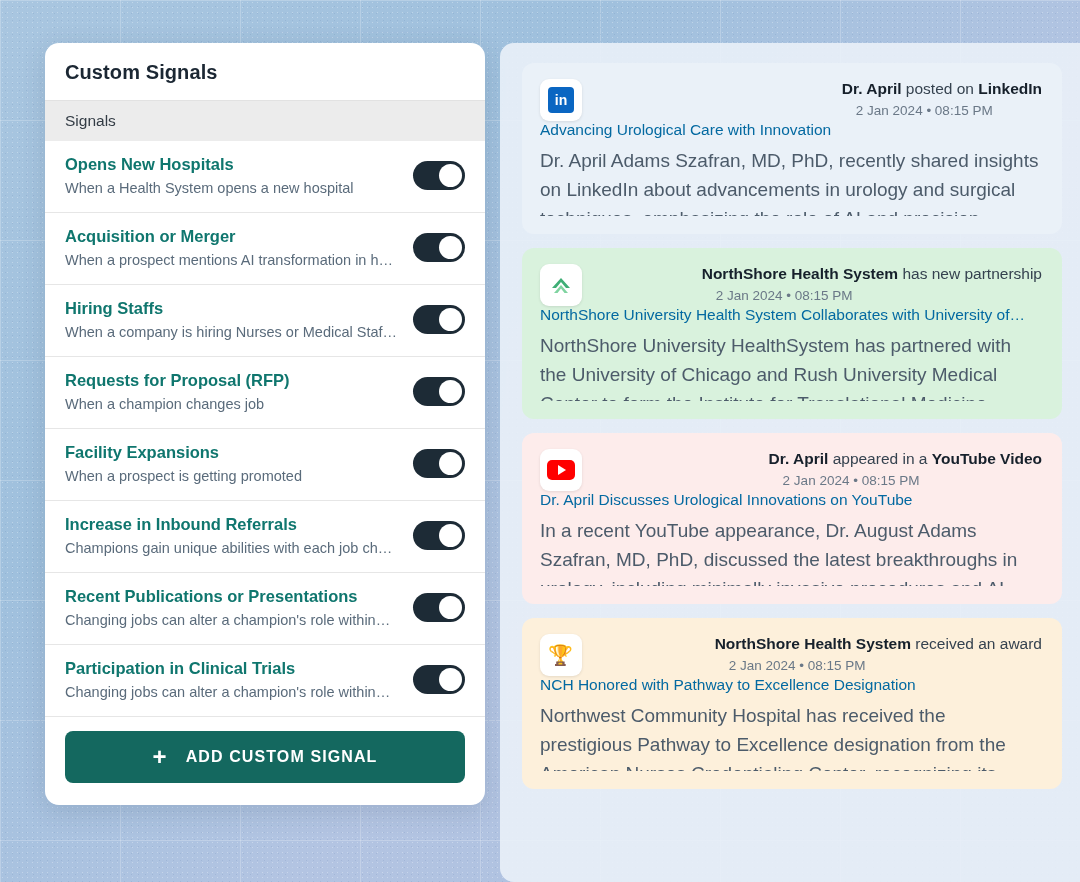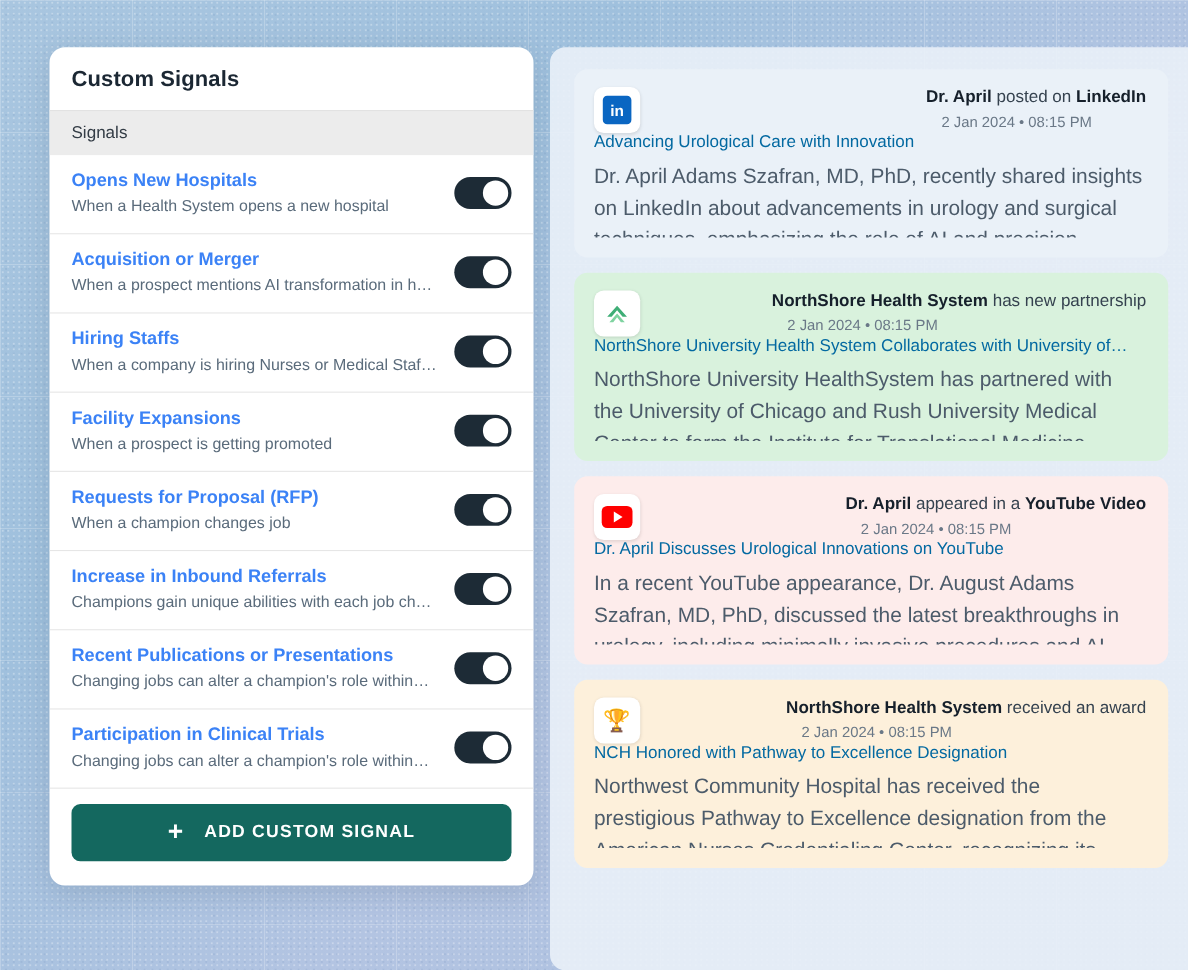--- a/index.html
+++ b/index.html
@@ -62,21 +62,21 @@
     align-items: center;
     justify-content: space-between;
     padding: 14px 20px 16px 20px;
     border-bottom: 1px solid #e6e6e6;
   }
   .signal-row:last-of-type { border-bottom: none; }
   .sig-text { min-width: 0; padding-right: 14px; flex: 1; }
   .sig-name {
     font-size: 16.5px;
     font-weight: bold;
-    color: #3b82f6;
+    color: #0f766e;
     white-space: nowrap;
     overflow: hidden;
     text-overflow: ellipsis;
   }
   .sig-desc {
     margin-top: 6px;
     font-size: 14.5px;
     color: #5a6b7b;
     white-space: nowrap;
     overflow: hidden;
@@ -237,32 +237,32 @@
       <div class="sig-name">Hiring Staffs</div>
       <div class="sig-desc">When a company is hiring Nurses or Medical Staf…</div>
     </div>
     <div class="toggle">
         <div class="knob"></div>
       </div>
   </div>
 
   <div class="signal-row">
     <div class="sig-text">
+      <div class="sig-name">Requests for Proposal (RFP)</div>
+      <div class="sig-desc">When a champion changes job</div>
+    </div>
+    <div class="toggle">
+        <div class="knob"></div>
+      </div>
+  </div>
+
+  <div class="signal-row">
+    <div class="sig-text">
       <div class="sig-name">Facility Expansions</div>
       <div class="sig-desc">When a prospect is getting promoted</div>
-    </div>
-    <div class="toggle">
-        <div class="knob"></div>
-      </div>
-  </div>
-
-  <div class="signal-row">
-    <div class="sig-text">
-      <div class="sig-name">Requests for Proposal (RFP)</div>
-      <div class="sig-desc">When a champion changes job</div>
     </div>
     <div class="toggle">
         <div class="knob"></div>
       </div>
   </div>
 
   <div class="signal-row">
     <div class="sig-text">
       <div class="sig-name">Increase in Inbound Referrals</div>
       <div class="sig-desc">Champions gain unique abilities with each job ch…</div>

